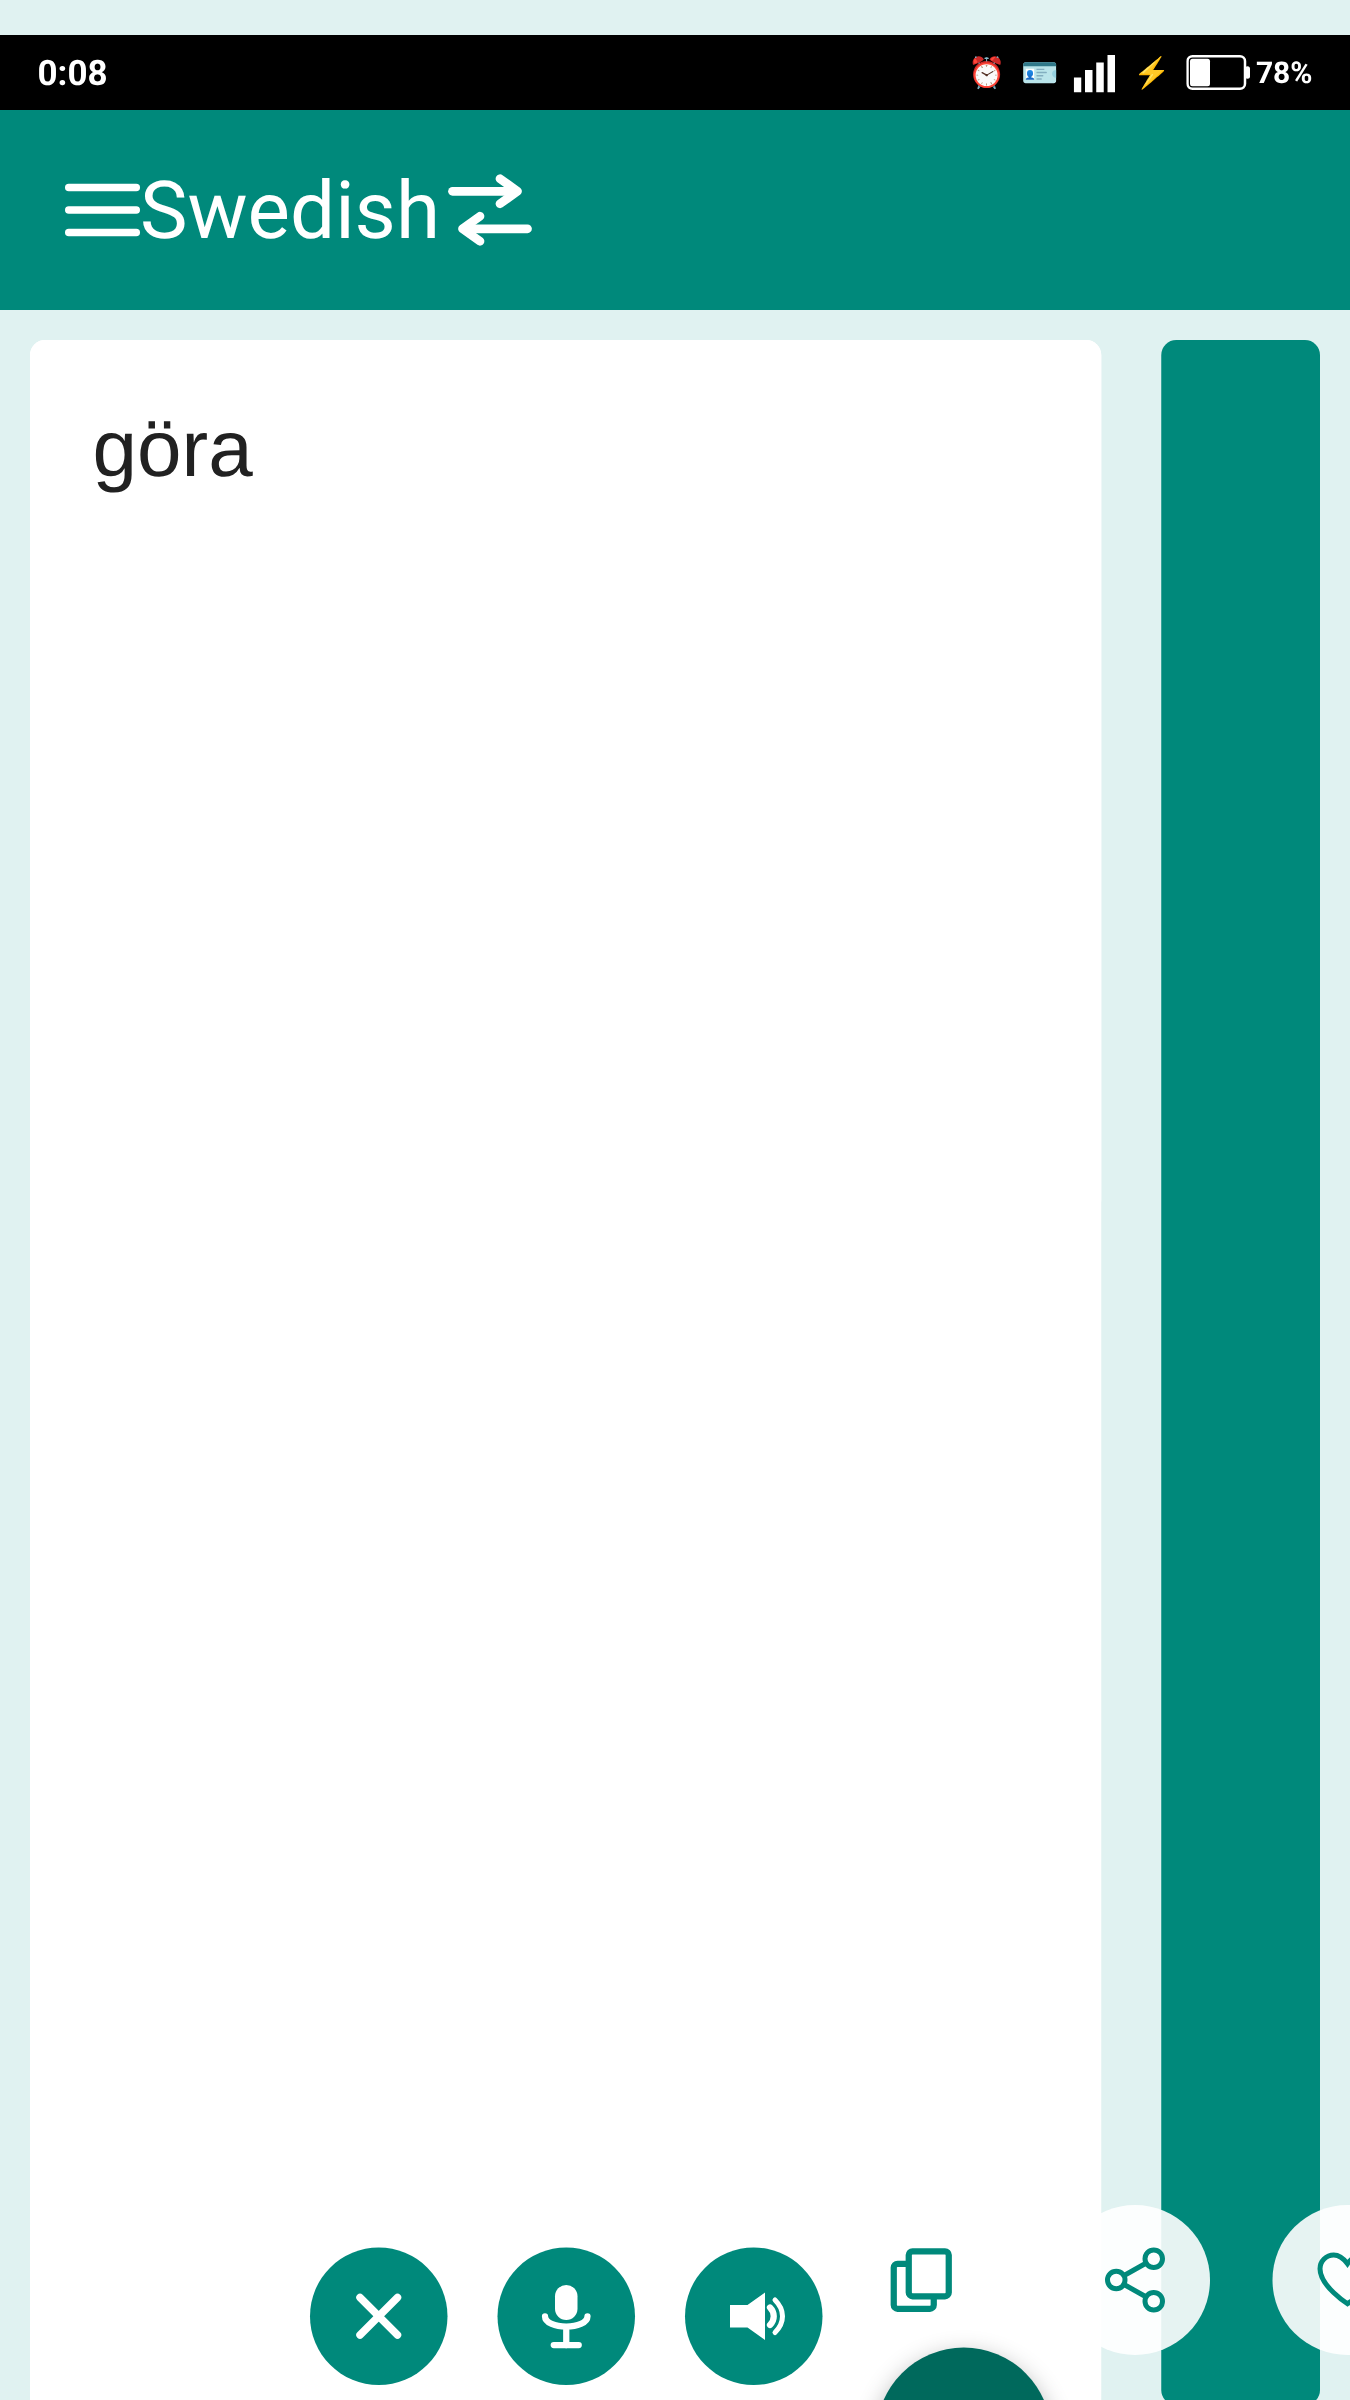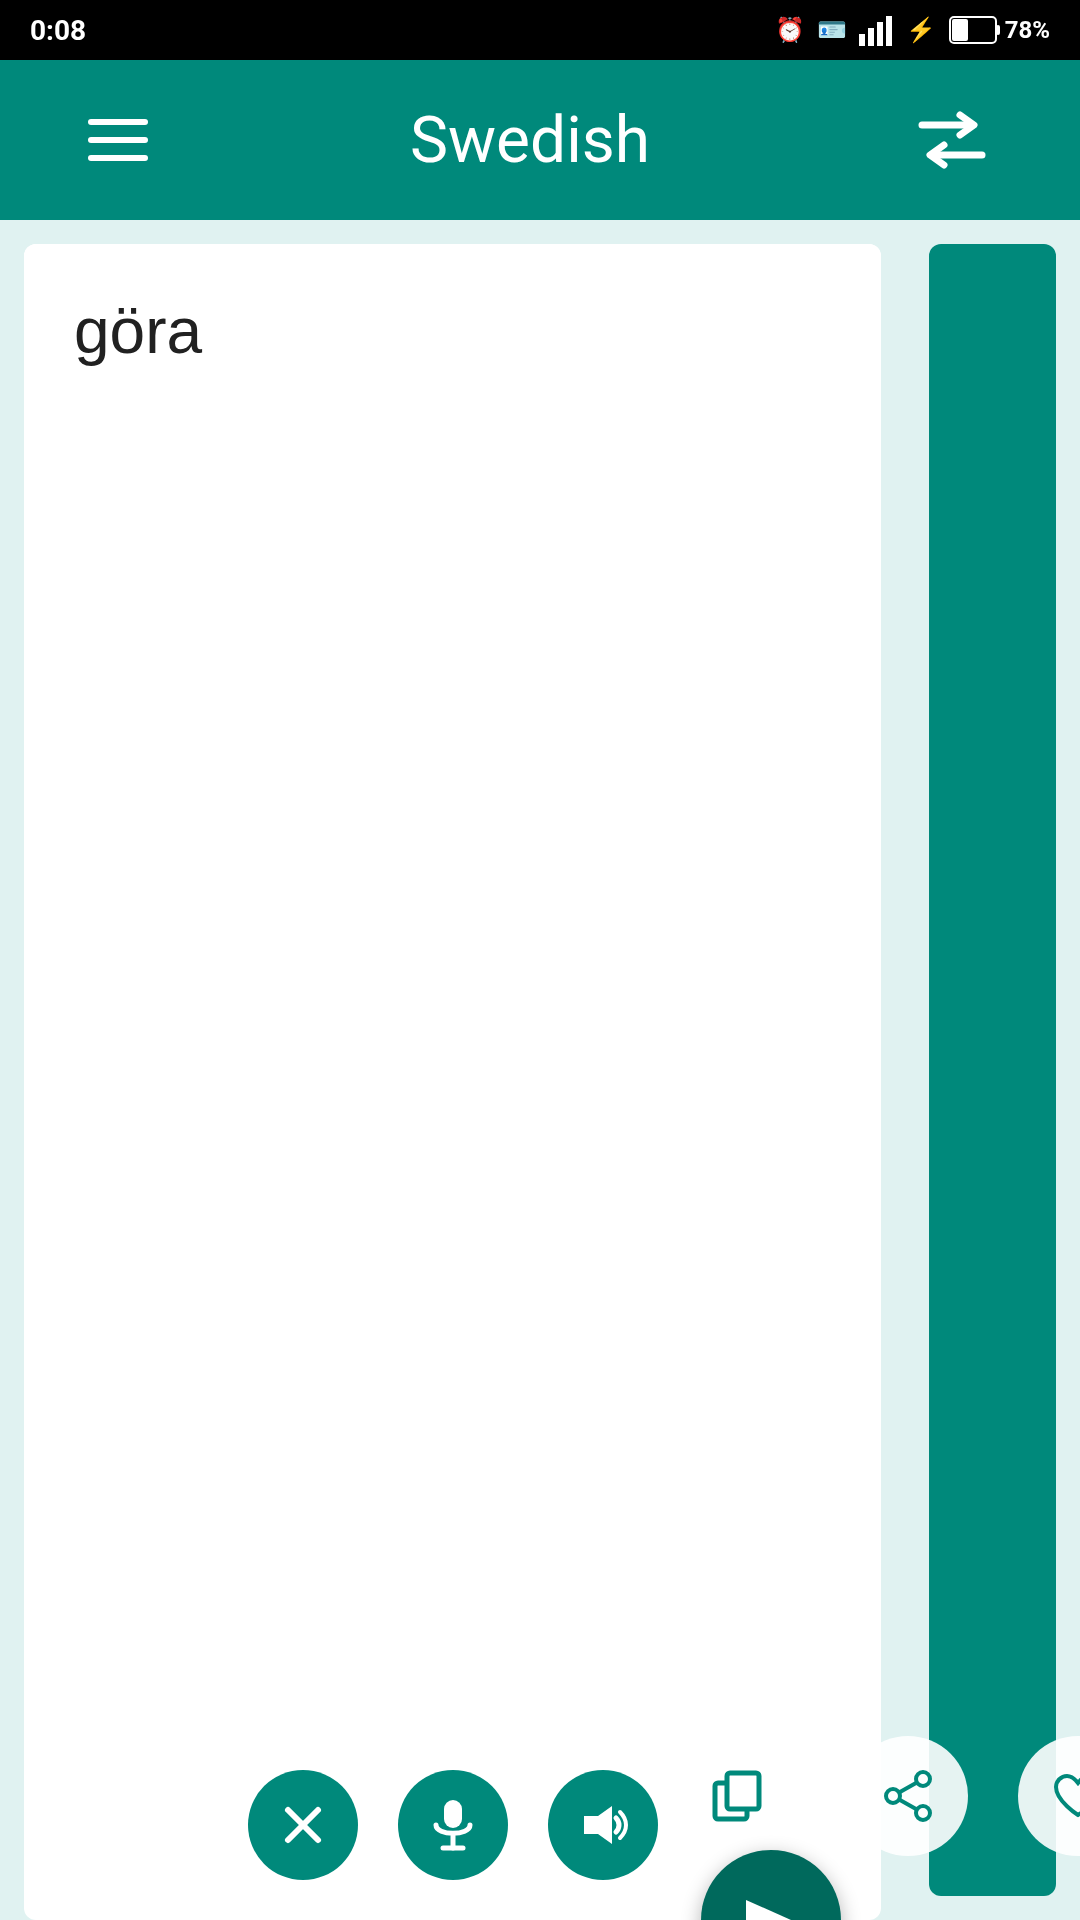--- a/index.html
+++ b/index.html
@@ -22,20 +22,21 @@
       width: 100%;
       height: 60px;
       background: #000;
       display: flex;
       align-items: center;
       justify-content: space-between;
       padding: 18px 30px;
       color: #fff;
       font-size: 28px;
       font-weight: bold;
+      margin-top: 28px;
     }
 
     .status-bar-right {
       display: flex;
       align-items: center;
       gap: 12px;
       font-size: 24px;
     }
 
     .battery-icon {
@@ -44,22 +45,22 @@
       gap: 4px;
     }
 
     
     .toolbar {
       width: 100%;
       height: 160px;
       background: #00897b;
       display: flex;
       align-items: center;
-      justify-content: space-between;
-      padding: 0 88px;
+      justify-content: flex-start;
+      padding: 0 52px;
     }
 
     .toolbar-menu-icon {
       display: flex;
       flex-direction: column;
       gap: 12px;
       cursor: pointer;
     }
 
     .toolbar-menu-icon span {

